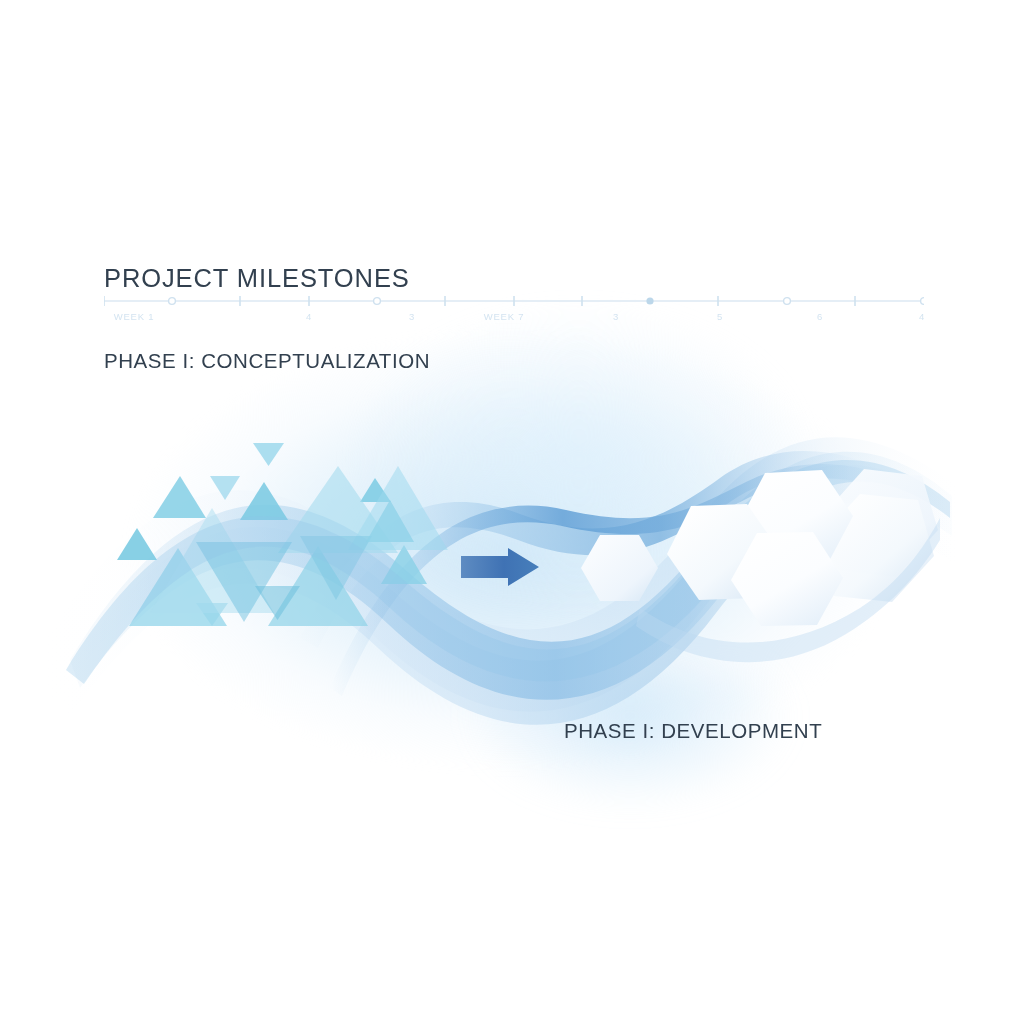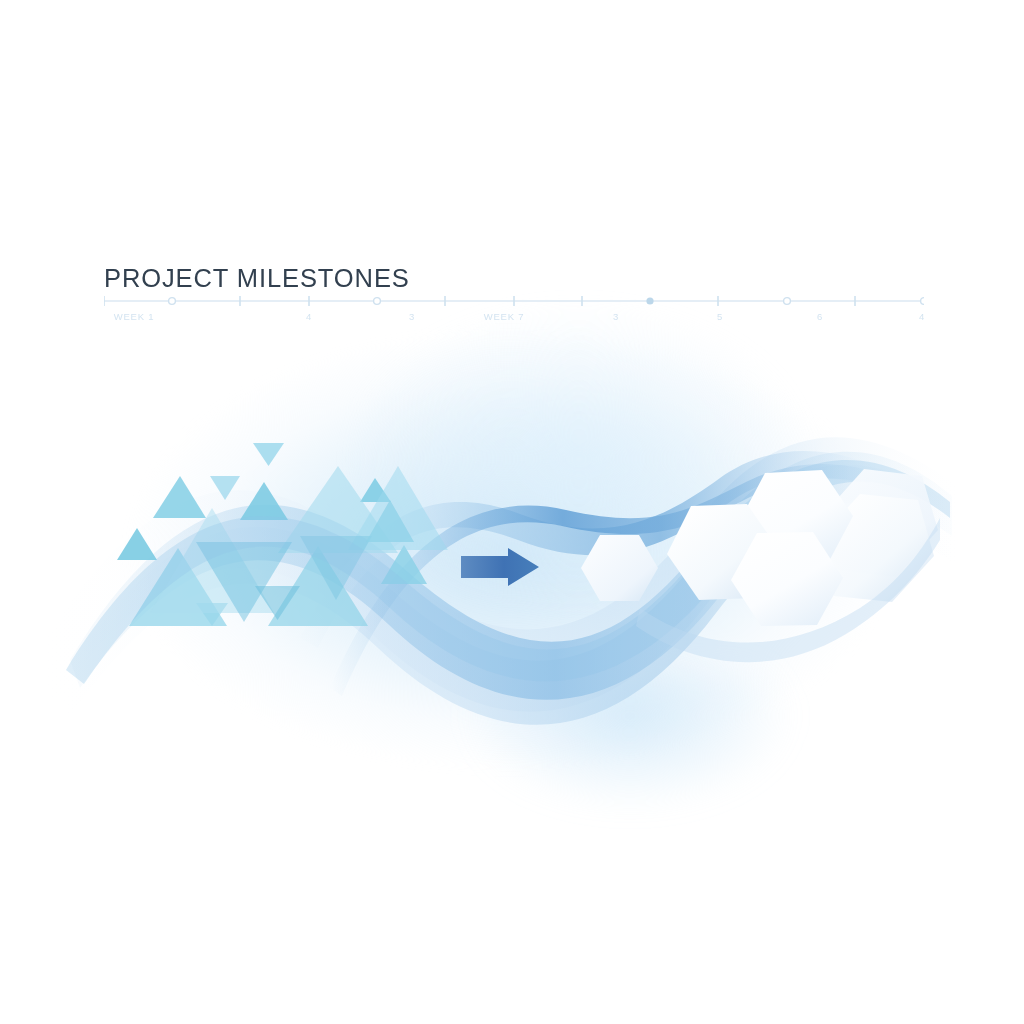--- a/index.html
+++ b/index.html
@@ -233,20 +233,22 @@
 
       <polygon points="581,520 600,487 639,487 658,520 639,553 600,553" fill="url(#gHexC)"></polygon>
     </g>
 
     <path d="M 640,560 C 700,602 780,610 860,560 C 900,534 924,500 940,470
              L 940,492 C 918,528 886,562 846,586 C 770,632 690,616 636,578 Z" fill="#bcdaf1" opacity="0.42"></path>
   </svg>
 
   <div class="page-title">PROJECT MILESTONES</div>
 
+  <div class="phase-label" id="phase-one">PHASE I: CONCEPTUALIZATION</div>
+  <div class="phase-label" id="phase-two">PHASE I: DEVELOPMENT</div>
 
   <div id="timeline">
     <svg width="820" height="18" viewBox="0 0 820 18" style="position:absolute;left:0;top:0;">
       <line x1="0" y1="7" x2="820" y2="7" stroke="#dce9f3" stroke-width="1.4"></line>
       <g id="tl-markers">
           <line x1="0" y1="2" x2="0" y2="12" stroke="#cfe1ef" stroke-width="1.6"></line>
           <circle cx="68" cy="7" r="3.4" fill="#ffffff" stroke="#cfe1ef" stroke-width="1.4"></circle>
           <line x1="136" y1="2" x2="136" y2="12" stroke="#cfe1ef" stroke-width="1.6"></line>
           <line x1="205" y1="2" x2="205" y2="12" stroke="#cfe1ef" stroke-width="1.6"></line>
           <circle cx="273" cy="7" r="3.4" fill="#ffffff" stroke="#cfe1ef" stroke-width="1.4"></circle>

